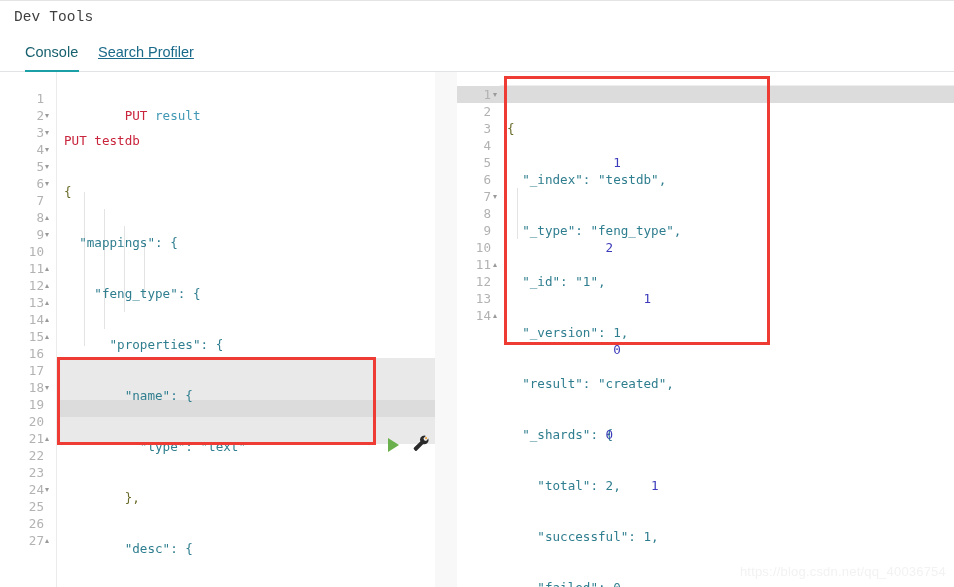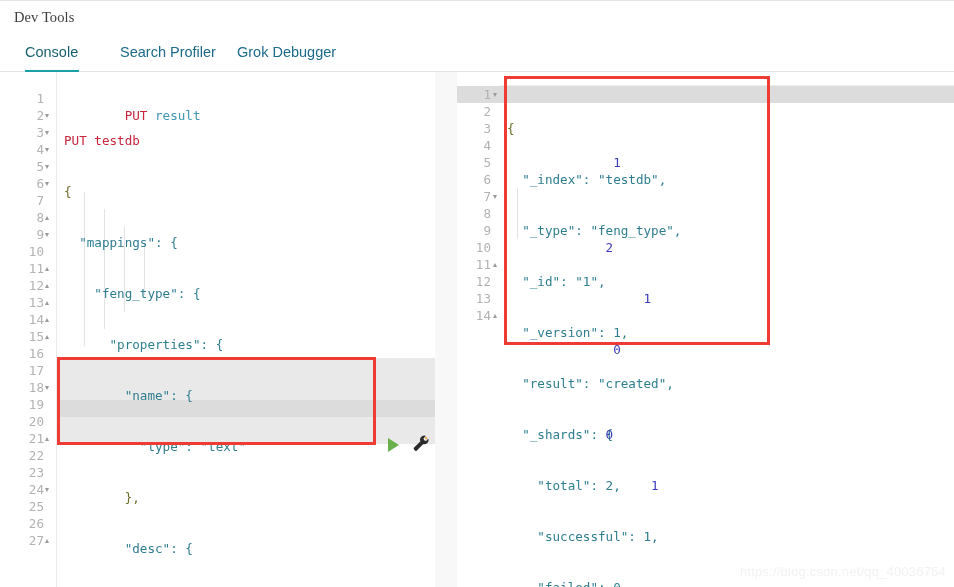--- a/index.html
+++ b/index.html
@@ -18,38 +18,38 @@
   }
 
   
   .top-border {
     position: absolute; top: 0; left: 0; width: 954px; height: 1px;
     background: #e4e4e4;
   }
   .app-title {
     position: absolute; left: 14px; top: 9px;
     font-size: 14.5px; color: #3f3f3f; letter-spacing: .1px;
-    font-family: Liberation Serif, serif;
+    font-family: Liberation Mono, monospace;
   }
 
   
   .tabbar {
     position: absolute; left: 0; top: 40px; width: 864px; height: 32px;
   }
   .tabbar-underline {
     position: absolute; left: 0; top: 71px; width: 954px; height: 1px;
     background: #e0e4e7;
   }
   .tab {
     position: absolute; top: 0; height: 32px;
     font-size: 14.5px; color: #1b6a8a; line-height: 24px;
     cursor: pointer; white-space: nowrap;
   }
   .tab-console { left: 25px; }
-  .tab-search  { left: 120px; }
+  .tab-search  { left: 98px; text-decoration: underline; }
   .tab-grok    { left: 237px; }
   .tab.active { color: #17606e; }
   .tab-active-bar {
     position: absolute; left: 25px; top: 70px; width: 54px; height: 2px;
     background: #1ba0a8;
   }
 
   
   .console {
     position: absolute; left: 0; top: 72px; width: 954px; height: 515px;
@@ -202,21 +202,20 @@
 
 <div id="app">
 
   <div class="top-border"></div>
 
   <div class="app-title">Dev Tools</div>
 
   <div class="tabbar">
     <div class="tab tab-console active">Console</div>
     <div class="tab tab-search">Search Profiler</div>
-    <div class="tab tab-grok">Grok Debugger</div>
   </div>
   <div class="tabbar-underline"></div>
   <div class="tab-active-bar"></div>
 
   <div class="console">
 
     <div class="editor-pane">
 
       <div class="sel-block"></div>
       <div class="cur-line"></div>

